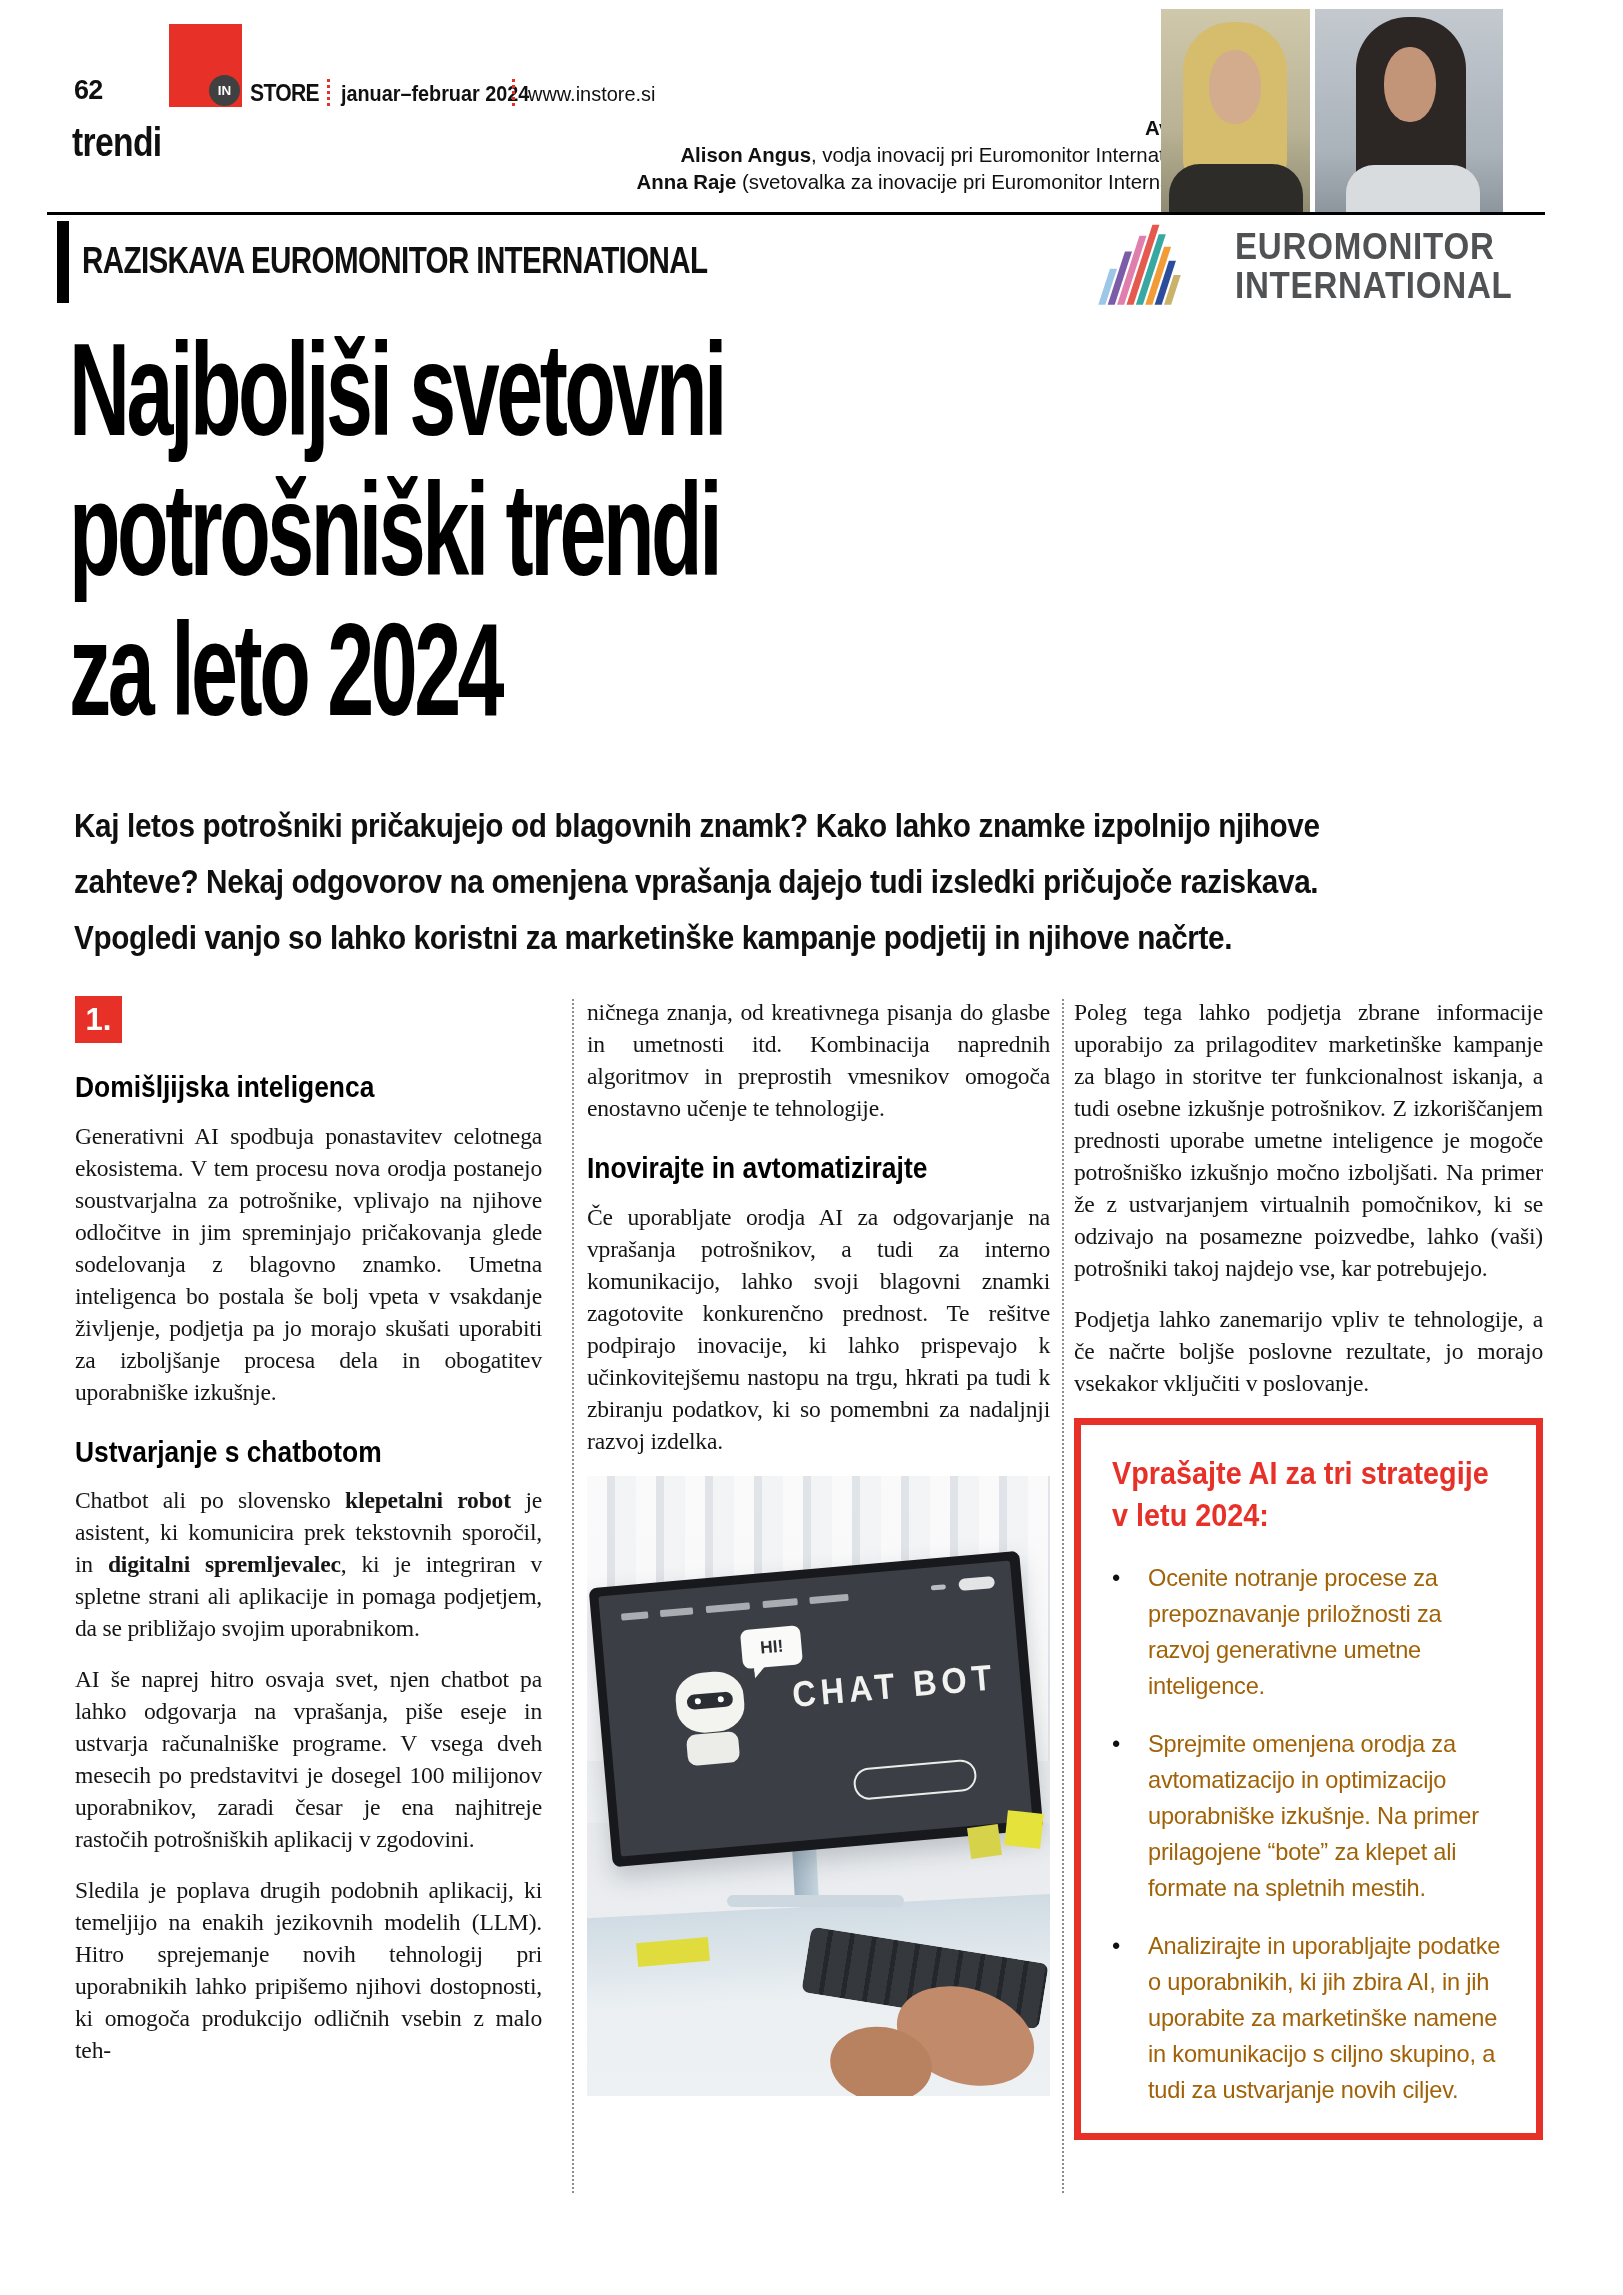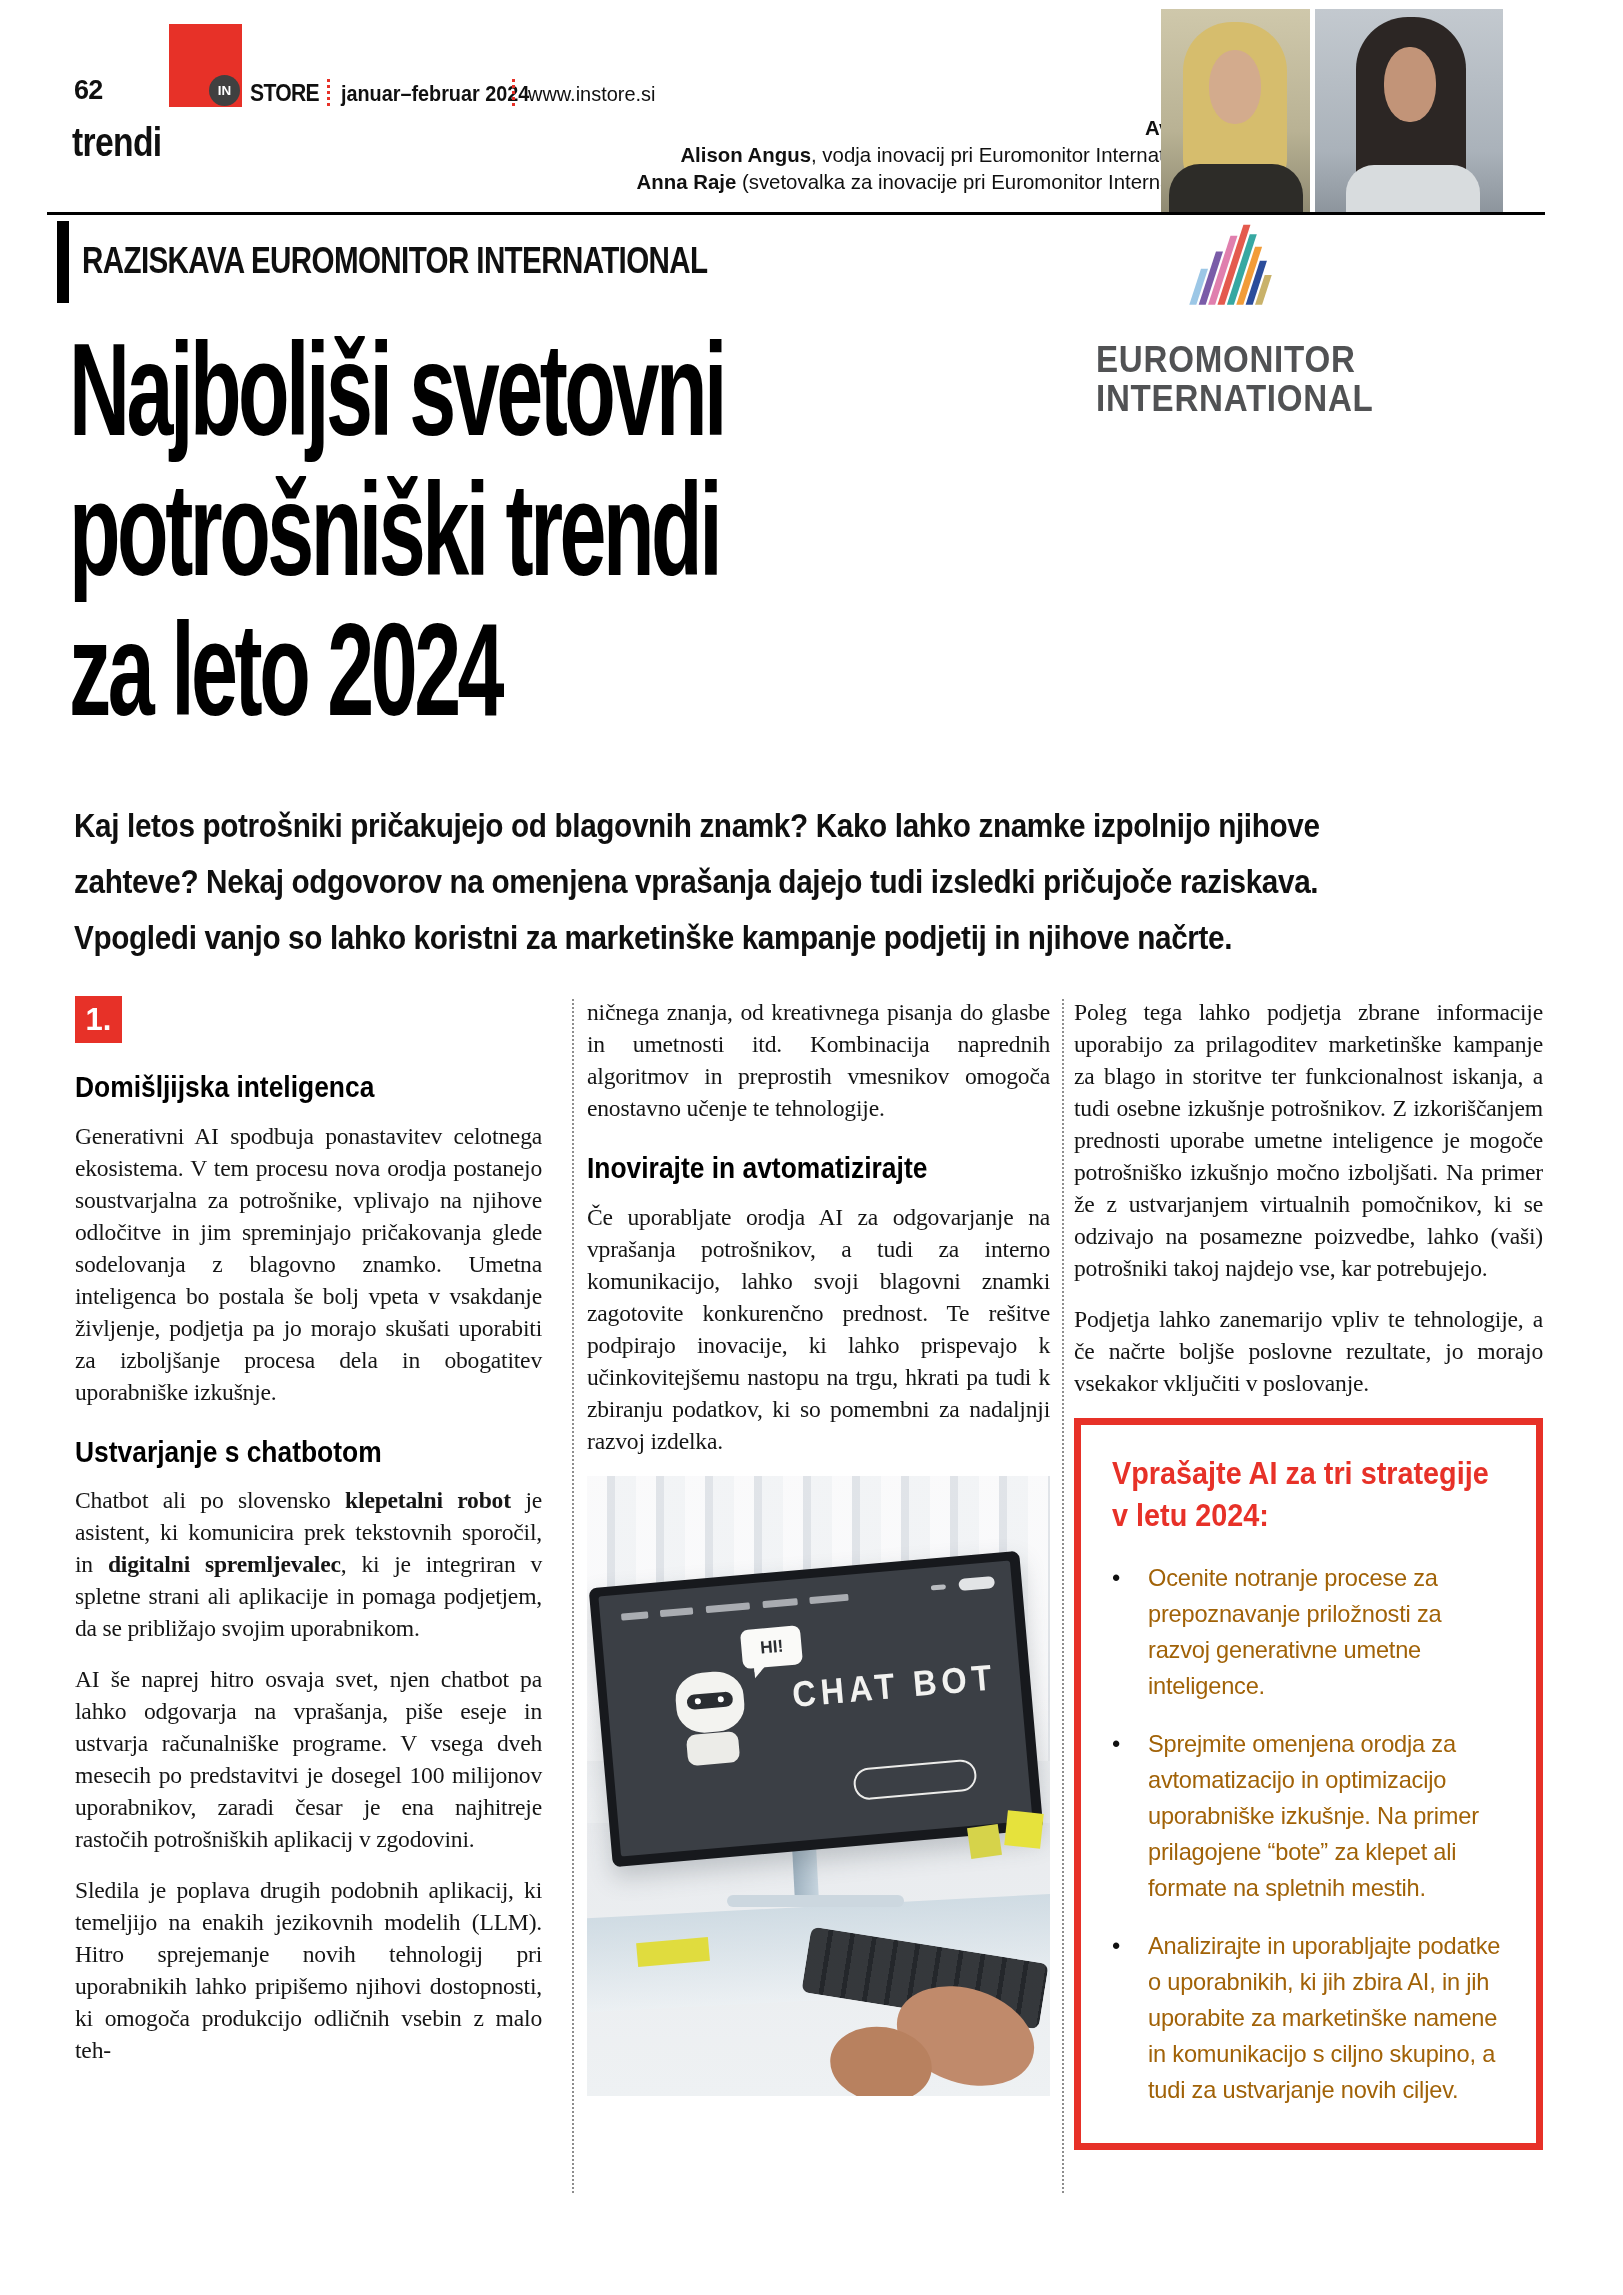--- a/index.html
+++ b/index.html
@@ -45,21 +45,21 @@
   .face2{position:absolute;left:69px;top:38px;width:52px;height:75px;background:#c29478;border-radius:48%;}
   .shirt2{position:absolute;left:31px;bottom:-9.4px;width:134px;height:57px;background:#d8dcde;border-radius:28px 28px 0 0;}
 
   .top-rule{position:absolute;left:47px;top:212px;width:1498px;height:3.1px;background:#000;}
 
   
   .kicker-bar{position:absolute;left:57px;top:221px;width:11.8px;height:82px;background:#000;}
   .kicker{position:absolute;left:82px;top:240px;font-weight:700;font-size:37px;letter-spacing:-0.8px;
           transform:scaleX(.8);transform-origin:0 0;white-space:nowrap;}
 
-  .em-logo{position:absolute;left:1096px;top:220px;display:flex;align-items:center;gap:29px;flex-direction:column;}
+  .em-logo{position:absolute;left:1096px;top:220px;display:flex;align-items:center;gap:20px;}
   .em-text{color:var(--logo-gray);font-weight:700;font-size:36px;line-height:39px;letter-spacing:0.8px;
            transform:scaleX(.92);transform-origin:0 0;white-space:nowrap;}
 
   
   .headline{position:absolute;left:69px;top:320px;}
   .headline .hl{font-weight:700;font-size:132px;line-height:140px;letter-spacing:-5.5px;
                 transform:scaleX(.64);transform-origin:0 0;white-space:nowrap;color:#000;}
 
   
   .standfirst{position:absolute;left:74px;top:798px;}
@@ -127,21 +127,21 @@
             background-image:repeating-linear-gradient(90deg,rgba(255,255,255,.08) 0 17.3px,rgba(0,0,0,0) 17.3px 22px);}
   .hand{position:absolute;background:#c08a6b;border-radius:50%;}
   .hand1{right:14px;bottom:12.6px;width:141px;height:94px;transform:rotate(18deg);}
   .hand2{right:118px;bottom:-6.3px;width:102px;height:75px;transform:rotate(8deg);background:#b8815f;}
   .sticky{position:absolute;background:#e0dc3e;}
   .sticky1{left:50px;bottom:132px;width:72px;height:23.6px;transform:rotate(-5deg);}
   .sticky2{right:7.9px;top:336px;width:36px;height:35px;transform:rotate(6deg);background:#e6e23c;}
   .sticky3{right:50px;top:350px;width:31px;height:31px;transform:rotate(-8deg);background:#d6d34a;}
 
   
-  .strategy-box{border:7px solid var(--red);margin-top:6px;padding:27px 27px 13px 31px;
+  .strategy-box{border:7px solid var(--red);margin-top:6px;padding:27px 27px 3px 31px;
                 font-family:"Liberation Sans",sans-serif;min-height:569px;box-sizing:border-box;}
   .sb-title{color:var(--red);font-weight:700;font-size:32px;line-height:42px;margin-bottom:23.6px;}
   .sb-title .tl{transform:scaleX(.9);transform-origin:0 0;white-space:nowrap;}
   .bullet{display:flex;margin-bottom:22px;}
   .bullet .dot{flex:0 0 36px;font-size:23.6px;line-height:36px;color:#101010;}
   .bullet .btxt{font-size:23.6px;line-height:36px;color:#a16207;letter-spacing:-0.2px;}
 </style>
 </head>
 <body>
 

